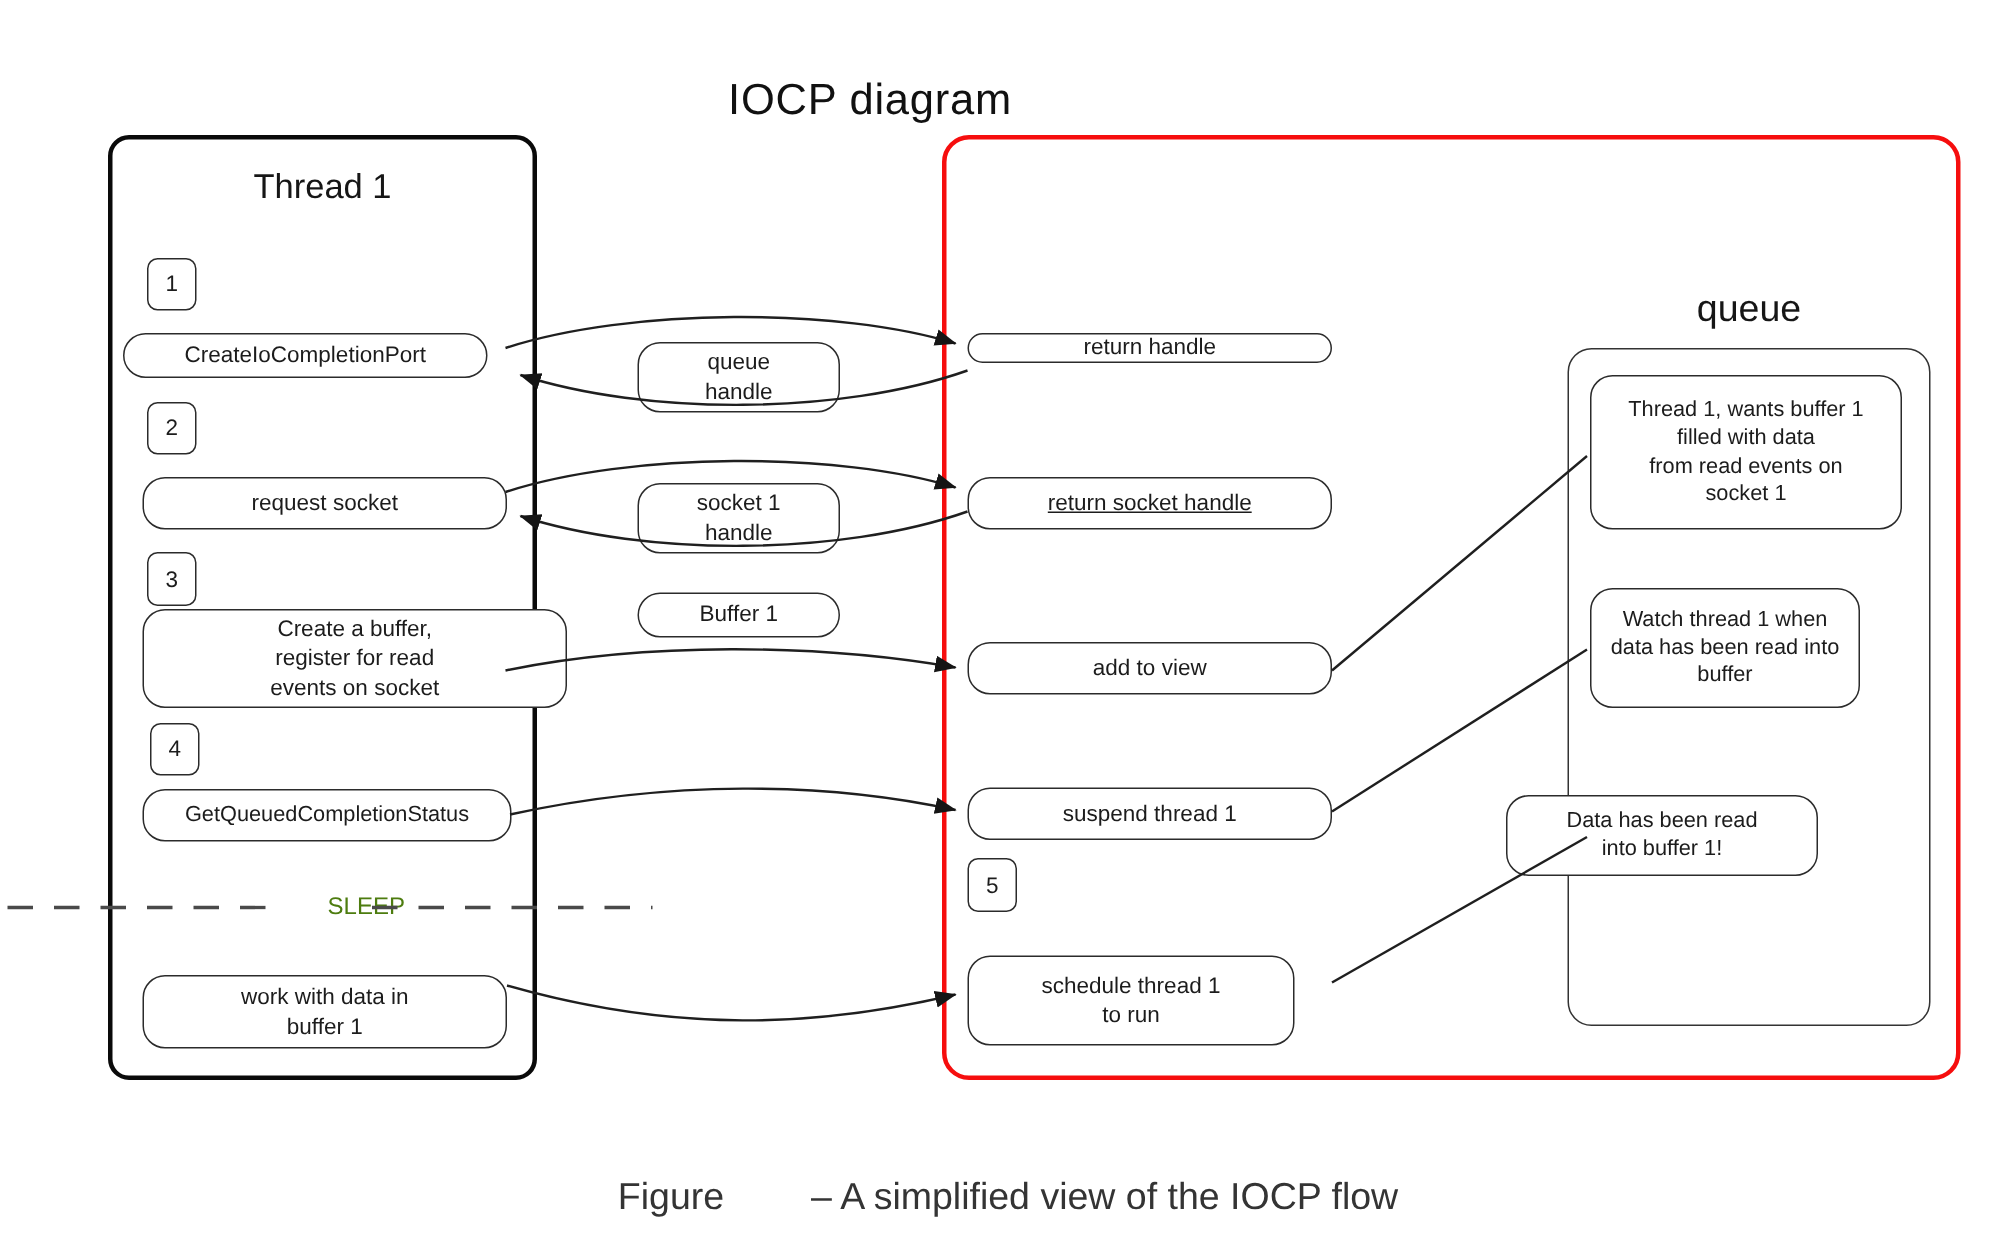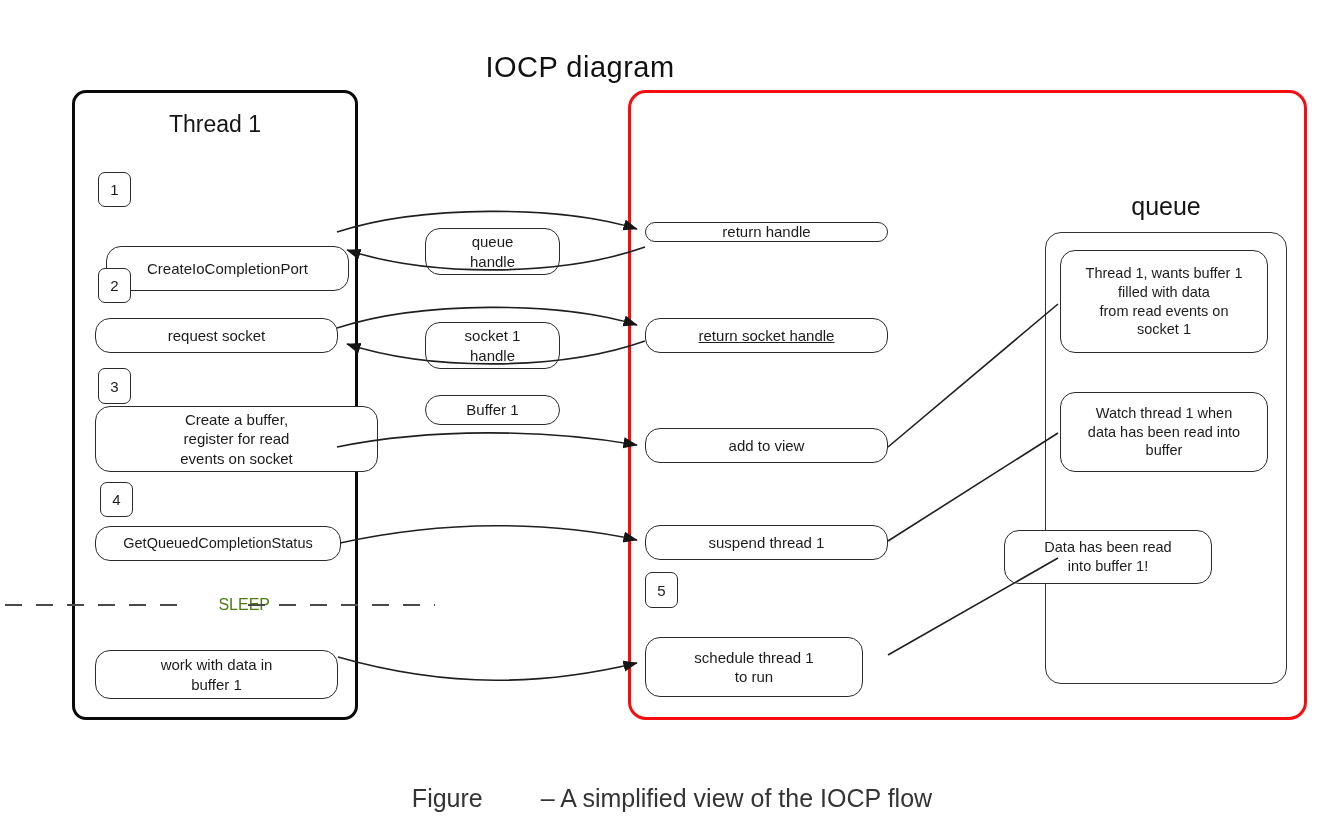--- a/index.html
+++ b/index.html
@@ -28,21 +28,21 @@
 <body>
 
 <div id="page">
 
   <div class="abs title" style="left:0;top:16px;width:1160px;margin-top:35px;">IOCP diagram</div>
 
   <div class="abs lane lane-thread" style="left:72px;top:90px;width:286px;height:630px;"></div>
   <div class="abs lane-title" style="left:72px;top:111px;width:286px;">Thread 1</div>
 
   <div class="abs numbox" style="left:98px;top:172px;width:33px;height:35px;">1</div>
-  <div class="abs box" style="left:106px;top:222px;width:243px;height:45px;margin-top:24px;">CreateIoCompletionPort</div>
+  <div class="abs box" style="left:82px;top:222px;width:243px;height:30px;">CreateIoCompletionPort</div>
 
   <div class="abs numbox" style="left:98px;top:268px;width:33px;height:35px;">2</div>
   <div class="abs box" style="left:95px;top:318px;width:243px;height:35px;">request socket</div>
 
   <div class="abs numbox" style="left:98px;top:368px;width:33px;height:36px;">3</div>
   <div class="abs box" style="left:95px;top:406px;width:283px;height:66px;">Create a buffer,
 register for read
 events on socket</div>
 
   <div class="abs numbox" style="left:100px;top:482px;width:33px;height:35px;">4</div>
@@ -68,21 +68,21 @@
   <div class="abs numbox" style="left:645px;top:572px;width:33px;height:36px;">5</div>
   <div class="abs box" style="left:645px;top:637px;width:218px;height:60px;">schedule thread 1
 to run</div>
 
   <div class="abs qlabel" style="left:1045px;top:192px;width:242px;">queue</div>
   <div class="abs qouter" style="left:1045px;top:232px;width:242px;height:452px;"></div>
   <div class="abs box qitem" style="left:1060px;top:250px;width:208px;height:103px;">Thread 1, wants buffer 1
 filled with data
 from read events on
 socket 1</div>
-  <div class="abs box qitem" style="left:1060px;top:392px;width:208px;height:80px;">Watch thread 1 when
+  <div class="abs box qitem" style="left:1060px;top:392px;width:180px;height:80px;">Watch thread 1 when
 data has been read into
 buffer</div>
   <div class="abs box qitem" style="left:1004px;top:530px;width:208px;height:54px;">Data has been read
 into buffer 1!</div>
 
   <svg class="overlay" width="1344" height="838" viewBox="0 0 1344 838">
     <defs>
       <marker id="arr" markerWidth="10" markerHeight="8" refX="8.5" refY="3.5" orient="auto">
         <path d="M0,0 L9,3.5 L0,7 Z" fill="#151515"></path>
       </marker>

